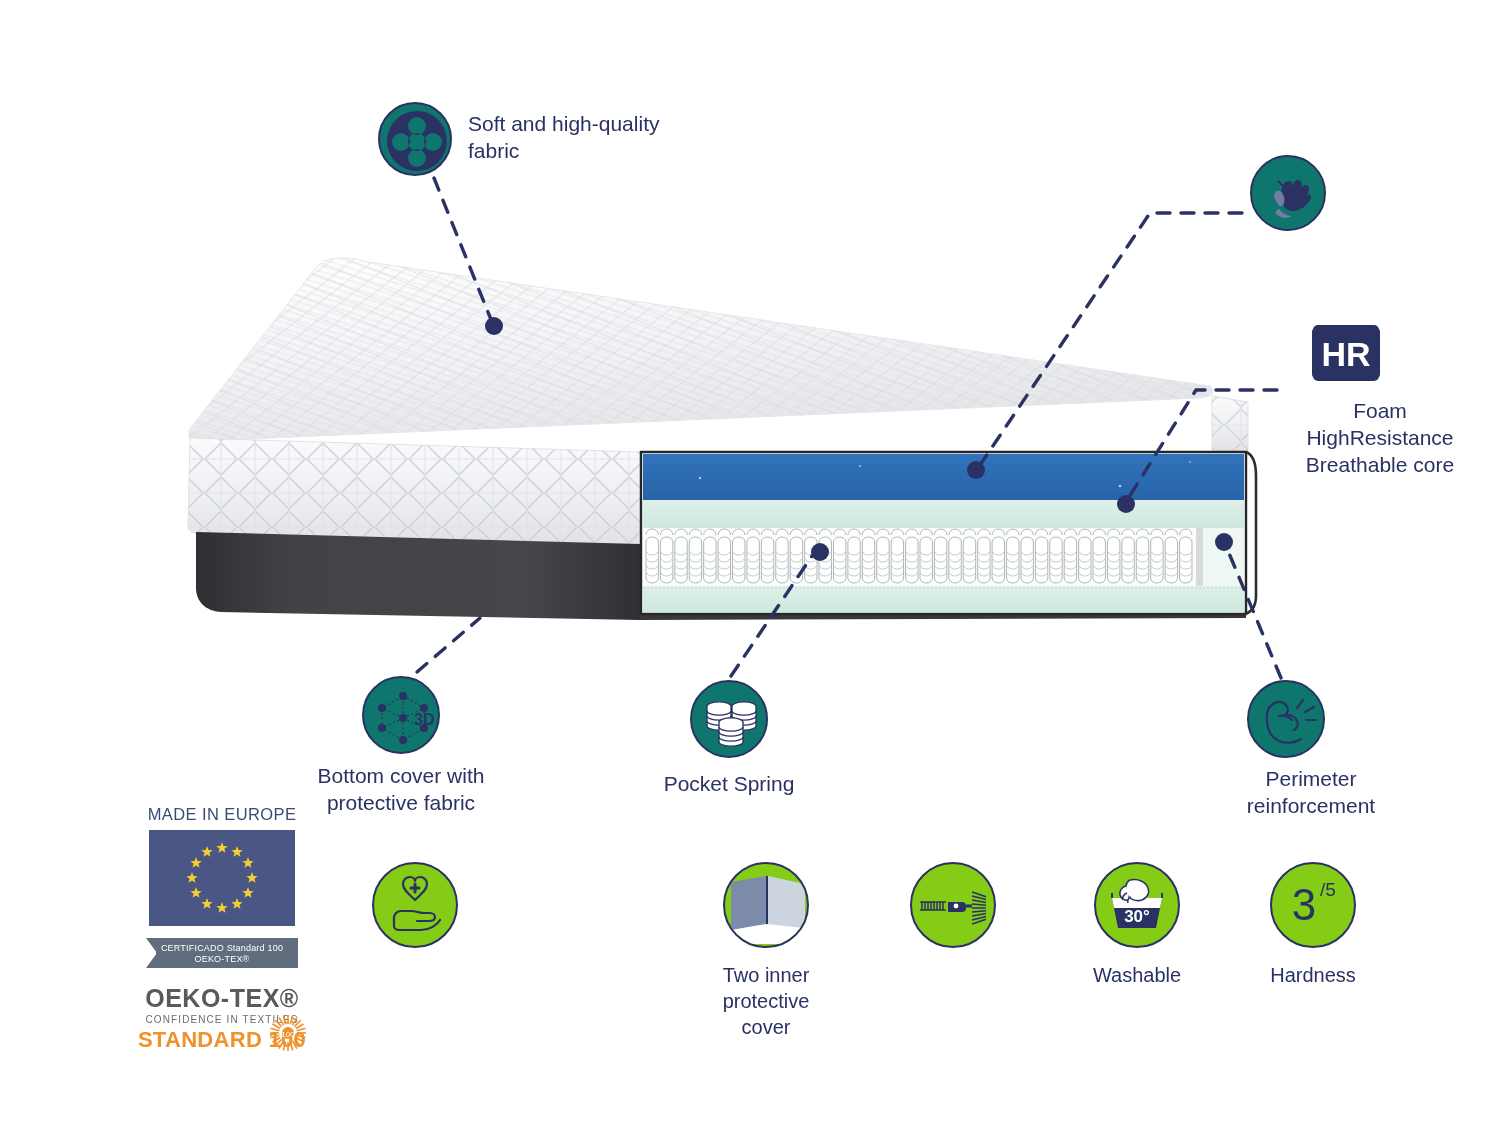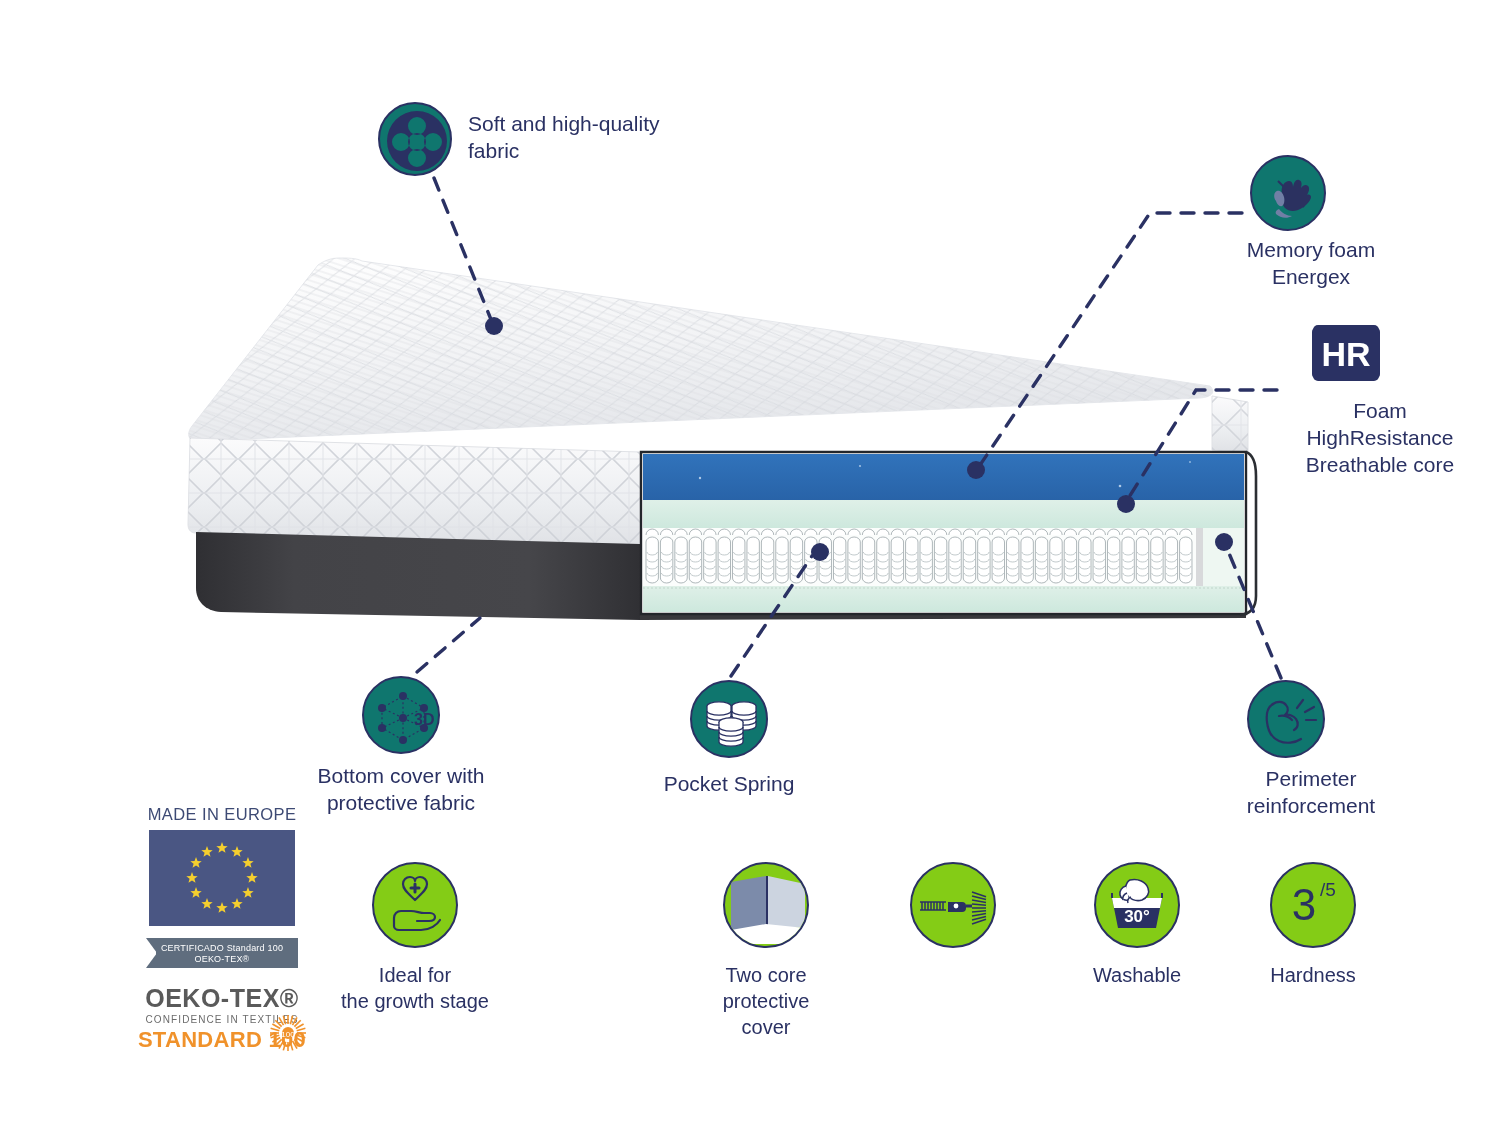--- a/index.html
+++ b/index.html
@@ -445,22 +445,20 @@
   <div class="ring" style="left:1250px; top:155px; width:76px; height:76px;">
     <svg width="76" height="76" viewBox="0 0 76 76">
       <path d="M26 24 L52 50" stroke="#2a3163" stroke-width="2" fill="none"></path>
       <path d="M30 38 c-2 -9 3 -14 7 -14 c3 0 4 3 4 6 c1 -5 3 -8 6 -7 c3 1 3 4 2 8
                c2 -3 5 -4 7 -2 c2 2 1 6 -1 9 c2 -1 4 0 4 2 c0 3 -4 8 -9 11 c-6 4 -13 4 -17 0
                c-3 -3 -3 -9 -3 -13 Z" fill="#2b3160"></path>
       <path d="M24 44 c-3 -4 -2 -9 1 -10 c3 -1 6 2 7 6 c1 4 0 8 -2 9 c-3 1 -5 -2 -6 -5 Z" fill="#717fa5"></path>
       <path d="M27 52 c3 4 8 7 13 7 c-5 3 -12 2 -16 -2 c-1 -2 0 -4 3 -5 Z" fill="#717fa5"></path>
     </svg>
   </div>
-  <div class="callout-label center" style="left:1196px; top:236px; width:230px;">Memory foam
-Energex</div>
 
   <div style="position:absolute; left:1304px; top:322px; width:84px; height:62px;">
     <svg width="84" height="62" viewBox="0 0 84 62">
       <path d="M12 6 h60 a4 4 0 0 1 4 4 v42 a4 4 0 0 1 -4 4 h-60 a4 4 0 0 1 -4 -4 v-42 a4 4 0 0 1 4 -4 Z" fill="#2a3163"></path>
       <path d="M14 3 h56 a5 5 0 0 1 5 5 h-66 a5 5 0 0 1 5 -5 Z" fill="#2a3163"></path>
       <path d="M9 54 h66 a5 5 0 0 1 -5 5 h-56 a5 5 0 0 1 -5 -5 Z" fill="#2a3163"></path>
       <text x="42" y="44" text-anchor="middle" fill="#ffffff" font-family="Liberation Sans, sans-serif" font-size="34" font-weight="bold">HR</text>
     </svg>
   </div>
   <div class="callout-label center" style="left:1260px; top:397px; width:240px;">Foam
@@ -596,35 +594,33 @@
       <svg width="82" height="82" viewBox="0 0 82 82" style="position:absolute;left:0;top:0">
         <g stroke="#2a3163" stroke-width="2.2" fill="none" stroke-linejoin="round" stroke-linecap="round">
           <path d="M41 36 c-6 -6 -12 -10 -12 -16 c0 -4 3 -7 7 -7 c3 0 5 2 5 4 c0 -2 2 -4 5 -4
                    c4 0 7 3 7 7 c0 6 -6 10 -12 16 Z"></path>
           <path d="M41 20 v8 M37 24 h8" stroke-width="3"></path>
           <path d="M20 54 c0 -4 3 -7 7 -7 h10 c5 0 9 2 13 2 h6 c3 0 5 2 5 4 c0 3 -3 4 -6 4 h-12"></path>
           <path d="M20 54 v8 c0 2 2 4 5 4 h22 c9 0 16 -5 19 -10"></path>
         </g>
       </svg>
     </div>
-    <div class="cap">Ideal for
-the growth stage</div>
   </div>
 
 
   <div class="feat" style="left:681px; top:862px;">
     <div class="circ" style="overflow:hidden;">
       <svg width="82" height="82" viewBox="0 0 82 82" style="position:absolute;left:0;top:0">
         <path d="M6 18 L41 12 L41 62 L6 68 Z" fill="#7c8baa"></path>
         <path d="M43 12 L80 20 L80 64 L43 62 Z" fill="#ccd4e0"></path>
         <path d="M41 12 L43 12 L43 62 L41 62 Z" fill="#2a3163"></path>
         <path d="M6 66 L41 60 L80 64 L80 80 L6 80 Z" fill="#ffffff"></path>
       </svg>
     </div>
-    <div class="cap">Two core
+    <div class="cap">Two inner
 protective
 cover</div>
   </div>
 
   <div class="feat" style="left:868px; top:862px;">
     <div class="circ">
       <svg width="82" height="82" viewBox="0 0 82 82" style="position:absolute;left:0;top:0">
         <g stroke="#2a3163" stroke-width="1.5" fill="none">
           <path d="M8 38 h26 M8 46 h26"></path>
           <g id="zip-teeth-left">

